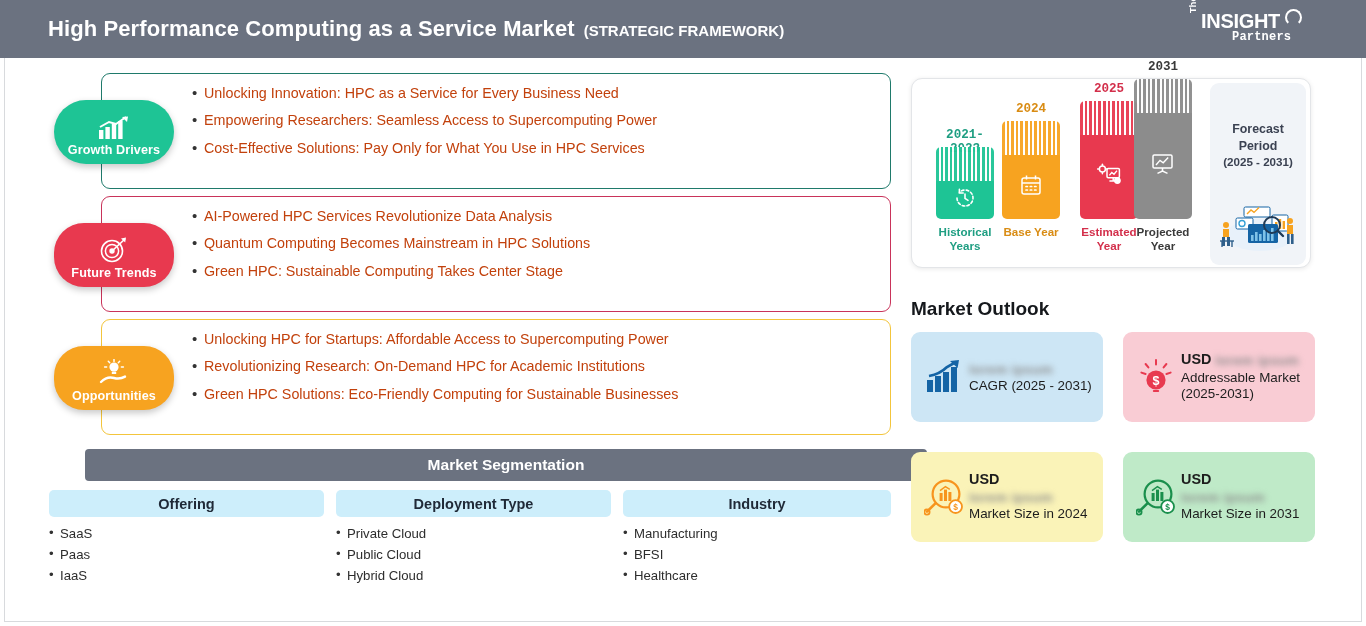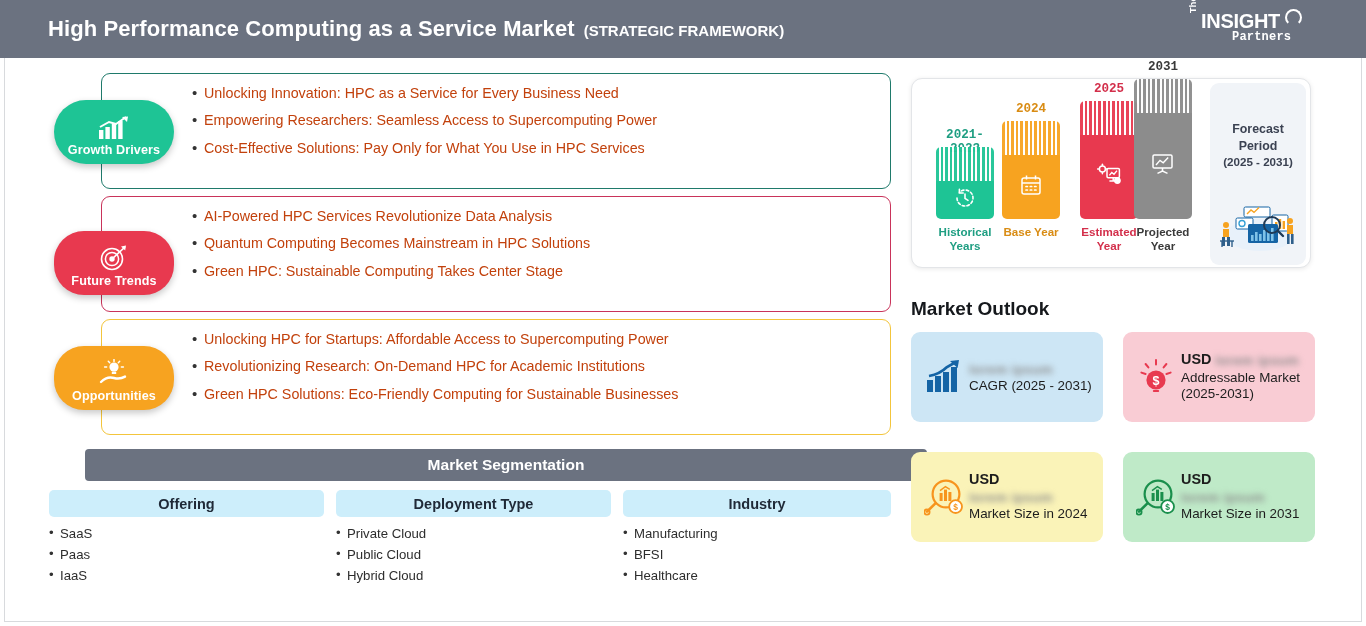--- a/index.html
+++ b/index.html
@@ -55,21 +55,21 @@
     content:"\2022"; position:absolute; left:0; top:-1px; font-size:15px; color:#333;
   }
 
   .badge {
     position:absolute; left:-48px; width:120px; height:64px;
     border-radius:30px 30px 30px 30px; color:#fff;
     display:flex; flex-direction:column; align-items:center; justify-content:flex-end;
     padding-bottom:7px; box-shadow:0 3px 7px rgba(0,0,0,.22);
   }
   #badge-growth { top:26px; background:#1ec495; border-radius:32px 32px 32px 32px; }
-  #badge-trends { top:34px; background:#e8394f; }
+  #badge-trends { top:26px; background:#e8394f; }
   #badge-oppty  { top:26px; background:#f7a320; }
   .badge .blabel { font-size:12.6px; font-weight:bold; letter-spacing:.1px; }
   .badge .bicon { margin-bottom:3px; height:26px; display:flex; align-items:flex-end; }
 
   
   #seg-header {
     position:absolute; left:44px; top:391px; width:842px; height:32px;
     background:#6b7280; border-radius:4px; color:#fff;
     display:flex; align-items:center; justify-content:center;
     font-size:15.5px; font-weight:bold;margin-left:36px;

